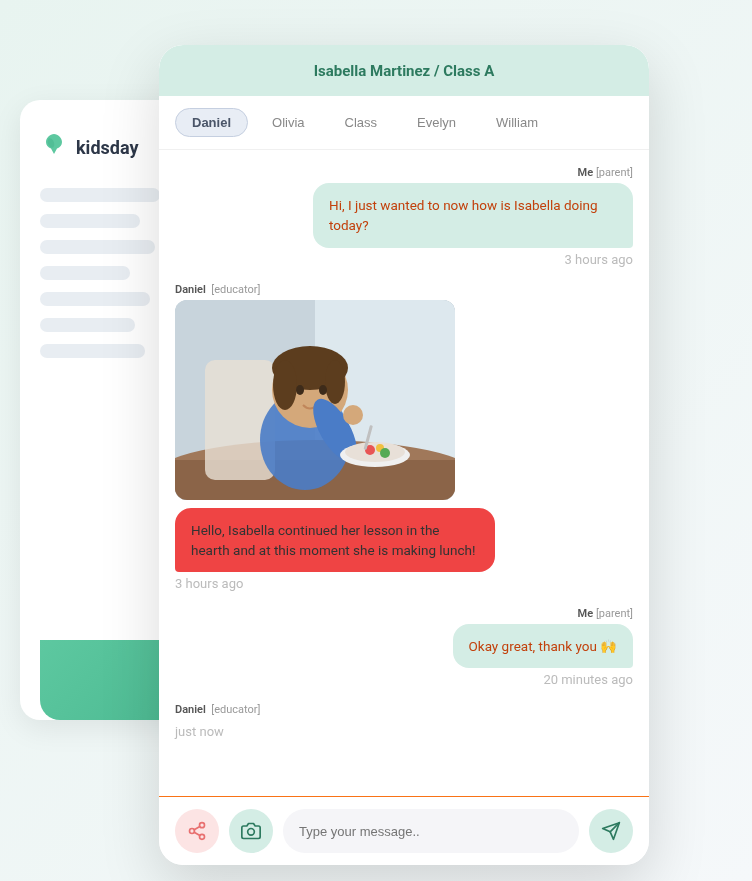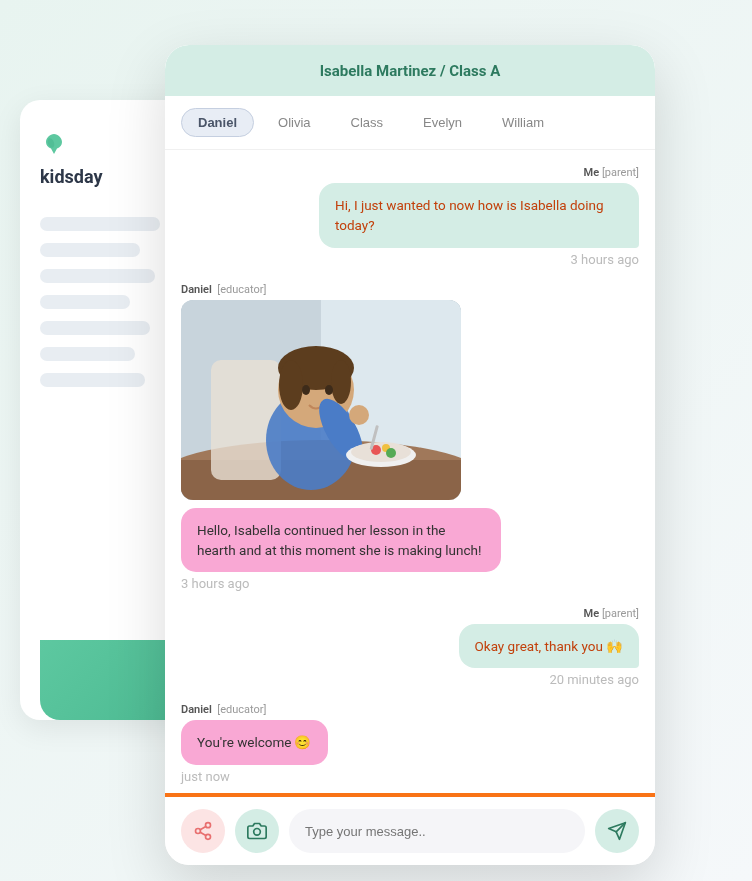--- a/index.html
+++ b/index.html
@@ -34,24 +34,23 @@
       width: 185px;
       height: 620px;
       background: #ffffff;
       border-radius: 20px;
       box-shadow: 0 8px 30px rgba(0,0,0,0.08);
       padding: 30px 20px;
     }
 
     .sidebar-logo {
       display: flex;
-      align-items: flex-start;
+      align-items: flex-end;
       gap: 8px;
       margin-bottom: 30px;
-      flex-direction: column;
     }
 
     .logo-icon {
       width: 28px;
       height: 28px;
     }
 
     .logo-text {
       font-size: 18px;
       font-weight: 700;
@@ -85,21 +84,21 @@
       left: 20px;
       width: 185px;
       height: 80px;
       background: linear-gradient(135deg, #5dc8a0, #4ab890);
       border-radius: 0 0 20px 20px;
     }
 
     
     .chat-card {
       position: absolute;
-      left: 165px;
+      left: 159px;
       top: 45px;
       width: 490px;
       height: 820px;
       background: #ffffff;
       border-radius: 24px;
       box-shadow: 0 20px 60px rgba(0,0,0,0.15);
       display: flex;
       flex-direction: column;
       overflow: hidden;
     }
@@ -194,24 +193,23 @@
       max-width: 320px;
     }
 
     .message-bubble.sent {
       background: #d4ede5;
       color: #c2410c;
       border-bottom-right-radius: 4px;
     }
 
     .message-bubble.received {
-      background: #f9a8d4;
+      background: #ef4444;
       color: #333;
       border-bottom-left-radius: 4px;
-      border-radius: 15px;
     }
 
     .message-time {
       font-size: 13px;
       color: #bbb;
       margin-top: 4px;
     }
 
     .message-image {
       width: 280px;
@@ -219,21 +217,21 @@
       border-radius: 12px;
       background: linear-gradient(135deg, #b8c9d4 0%, #8faab8 50%, #c5b4a0 100%);
       margin-bottom: 8px;
       overflow: hidden;
       position: relative;
     }
 
     
     .input-area {
       padding: 12px 16px;
-      border-top: 4px solid #f97316;
+      border-top: 1px solid #f97316;
       display: flex;
       align-items: center;
       gap: 10px;
       background: #fff;
       border-radius: 0 0 24px 24px;
     }
 
     .input-icon-btn {
       width: 44px;
       height: 44px;
@@ -391,21 +389,20 @@
         </div>
         <div class="message-bubble sent">Okay great, thank you 🙌</div>
         <div class="message-time">20 minutes ago</div>
       </div>
 
       <div class="message-row received">
         <div class="message-sender">
           <strong>Daniel</strong>&nbsp;
           <span class="role">[educator]</span>
         </div>
-        <div class="message-bubble received">You're welcome 😊</div>
         <div class="message-time">just now</div>
       </div>
 
     </div>
 
     <div class="input-area">
       <button class="input-icon-btn">
         <svg viewBox="0 0 24 24" fill="none" stroke="#e87070" stroke-width="2" stroke-linecap="round" stroke-linejoin="round">
           <circle cx="18" cy="5" r="3"></circle>
           <circle cx="6" cy="12" r="3"></circle>

